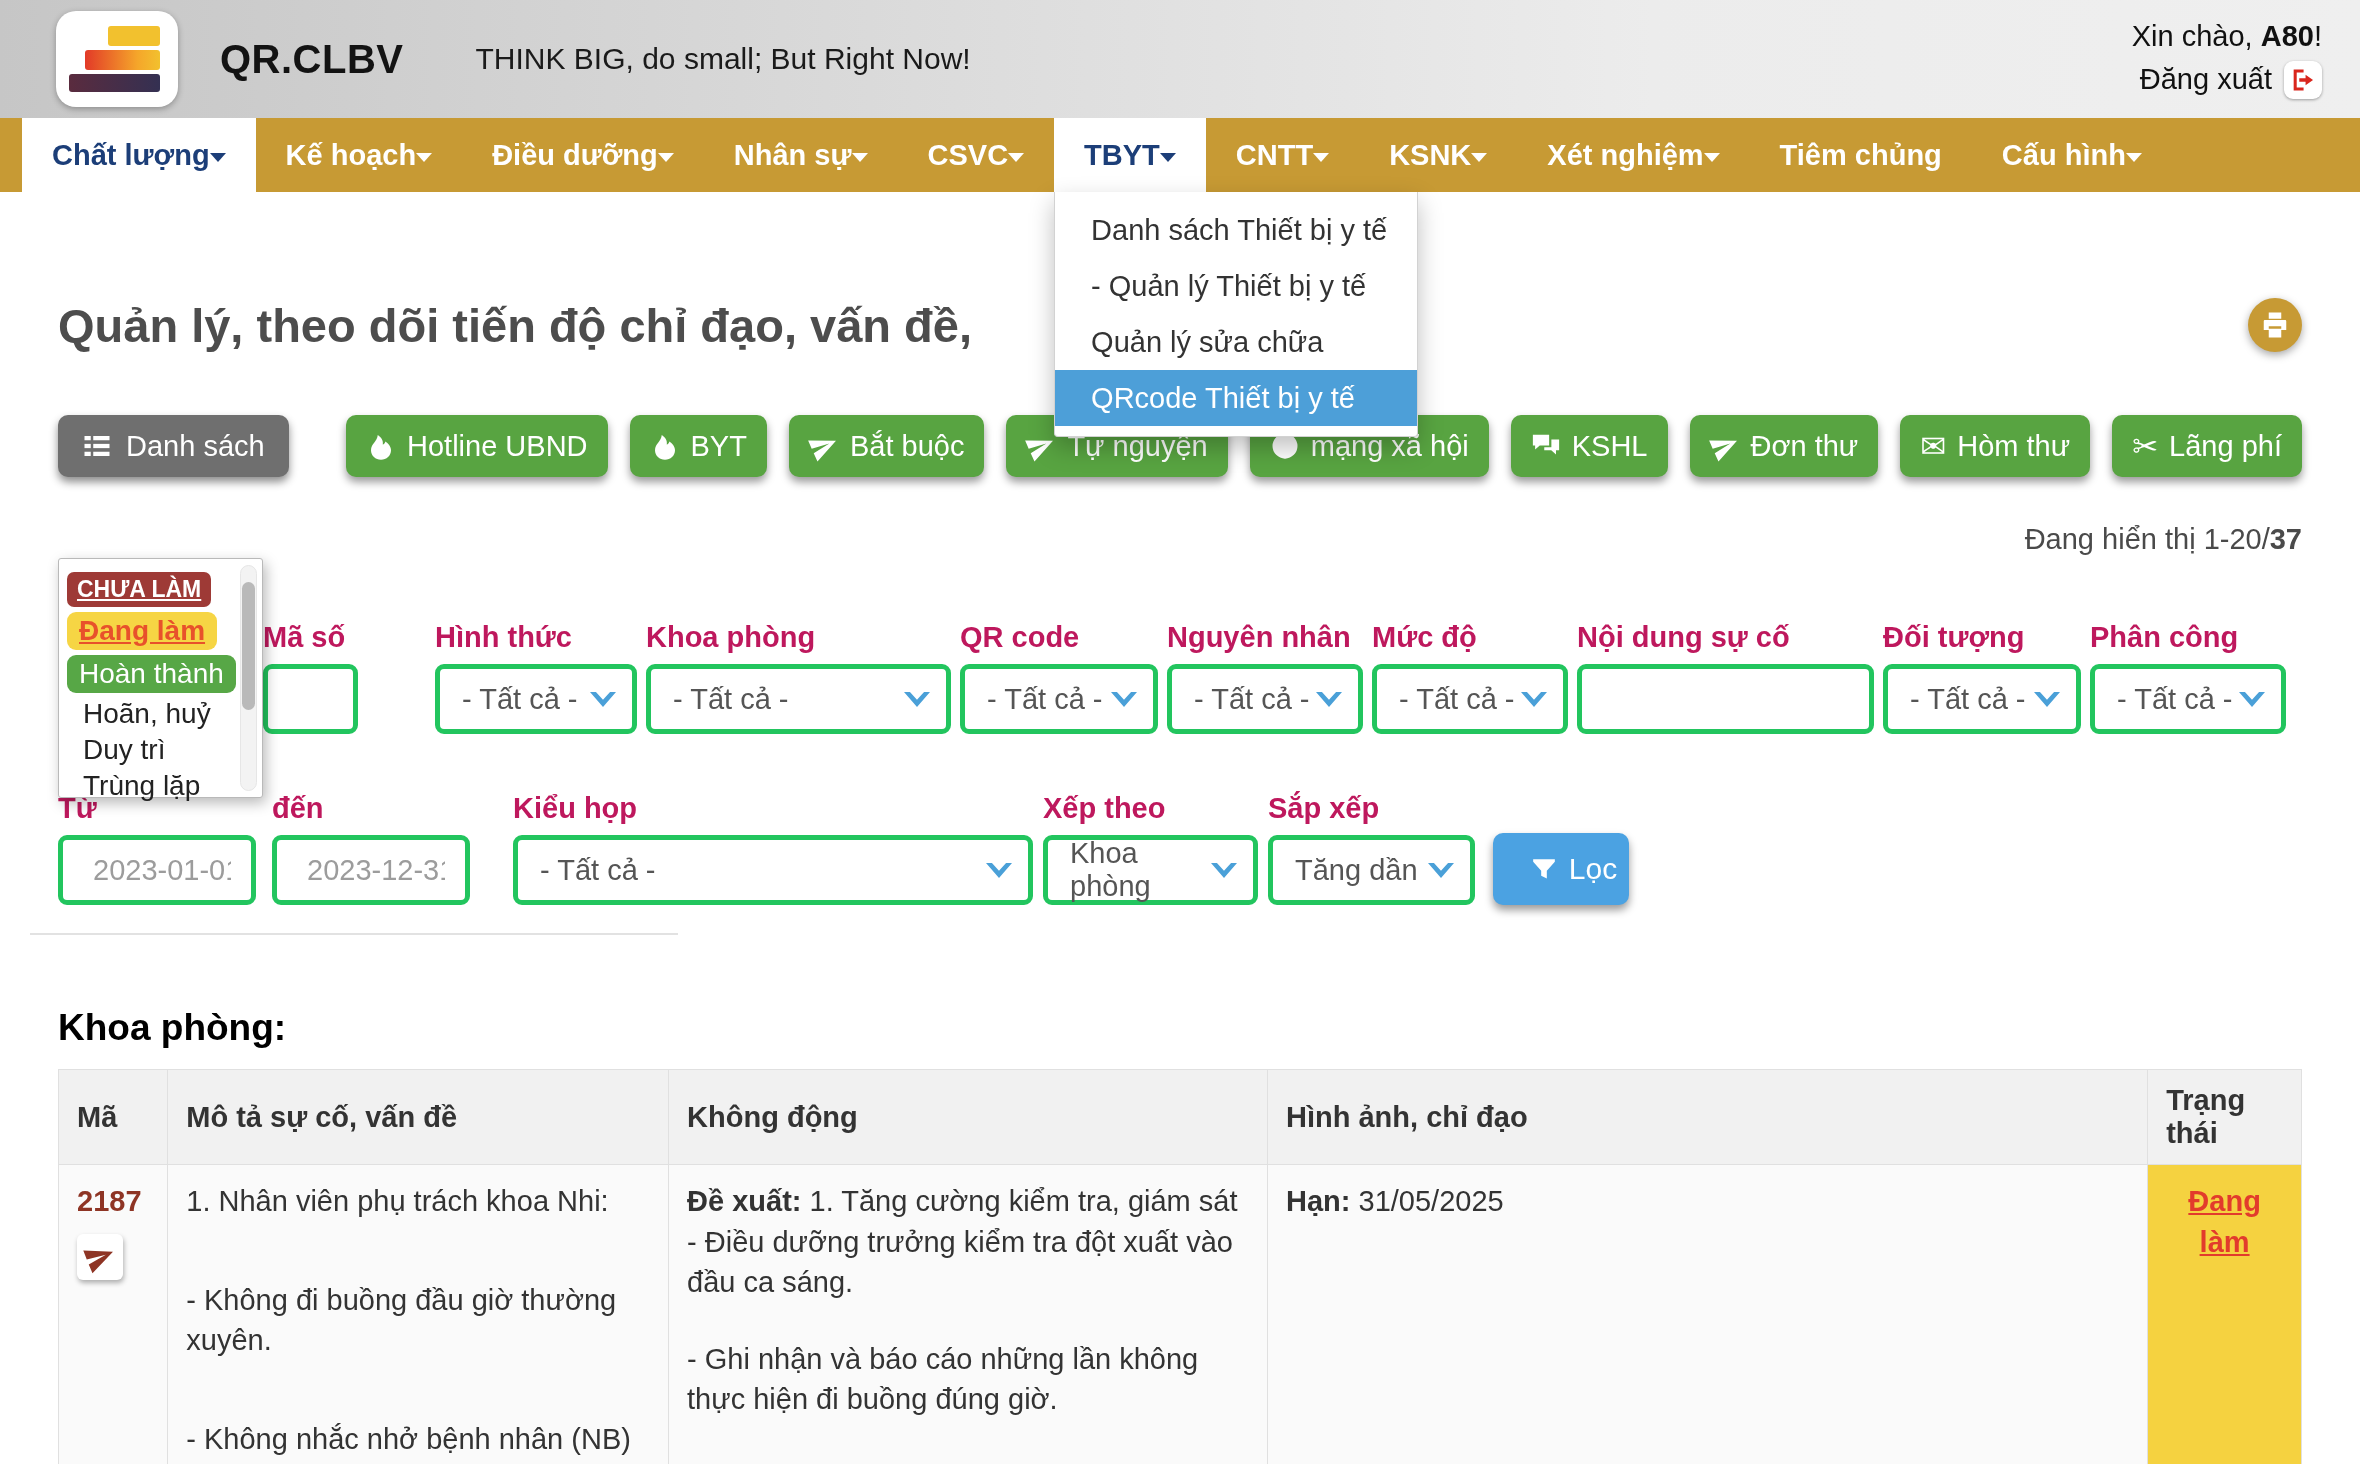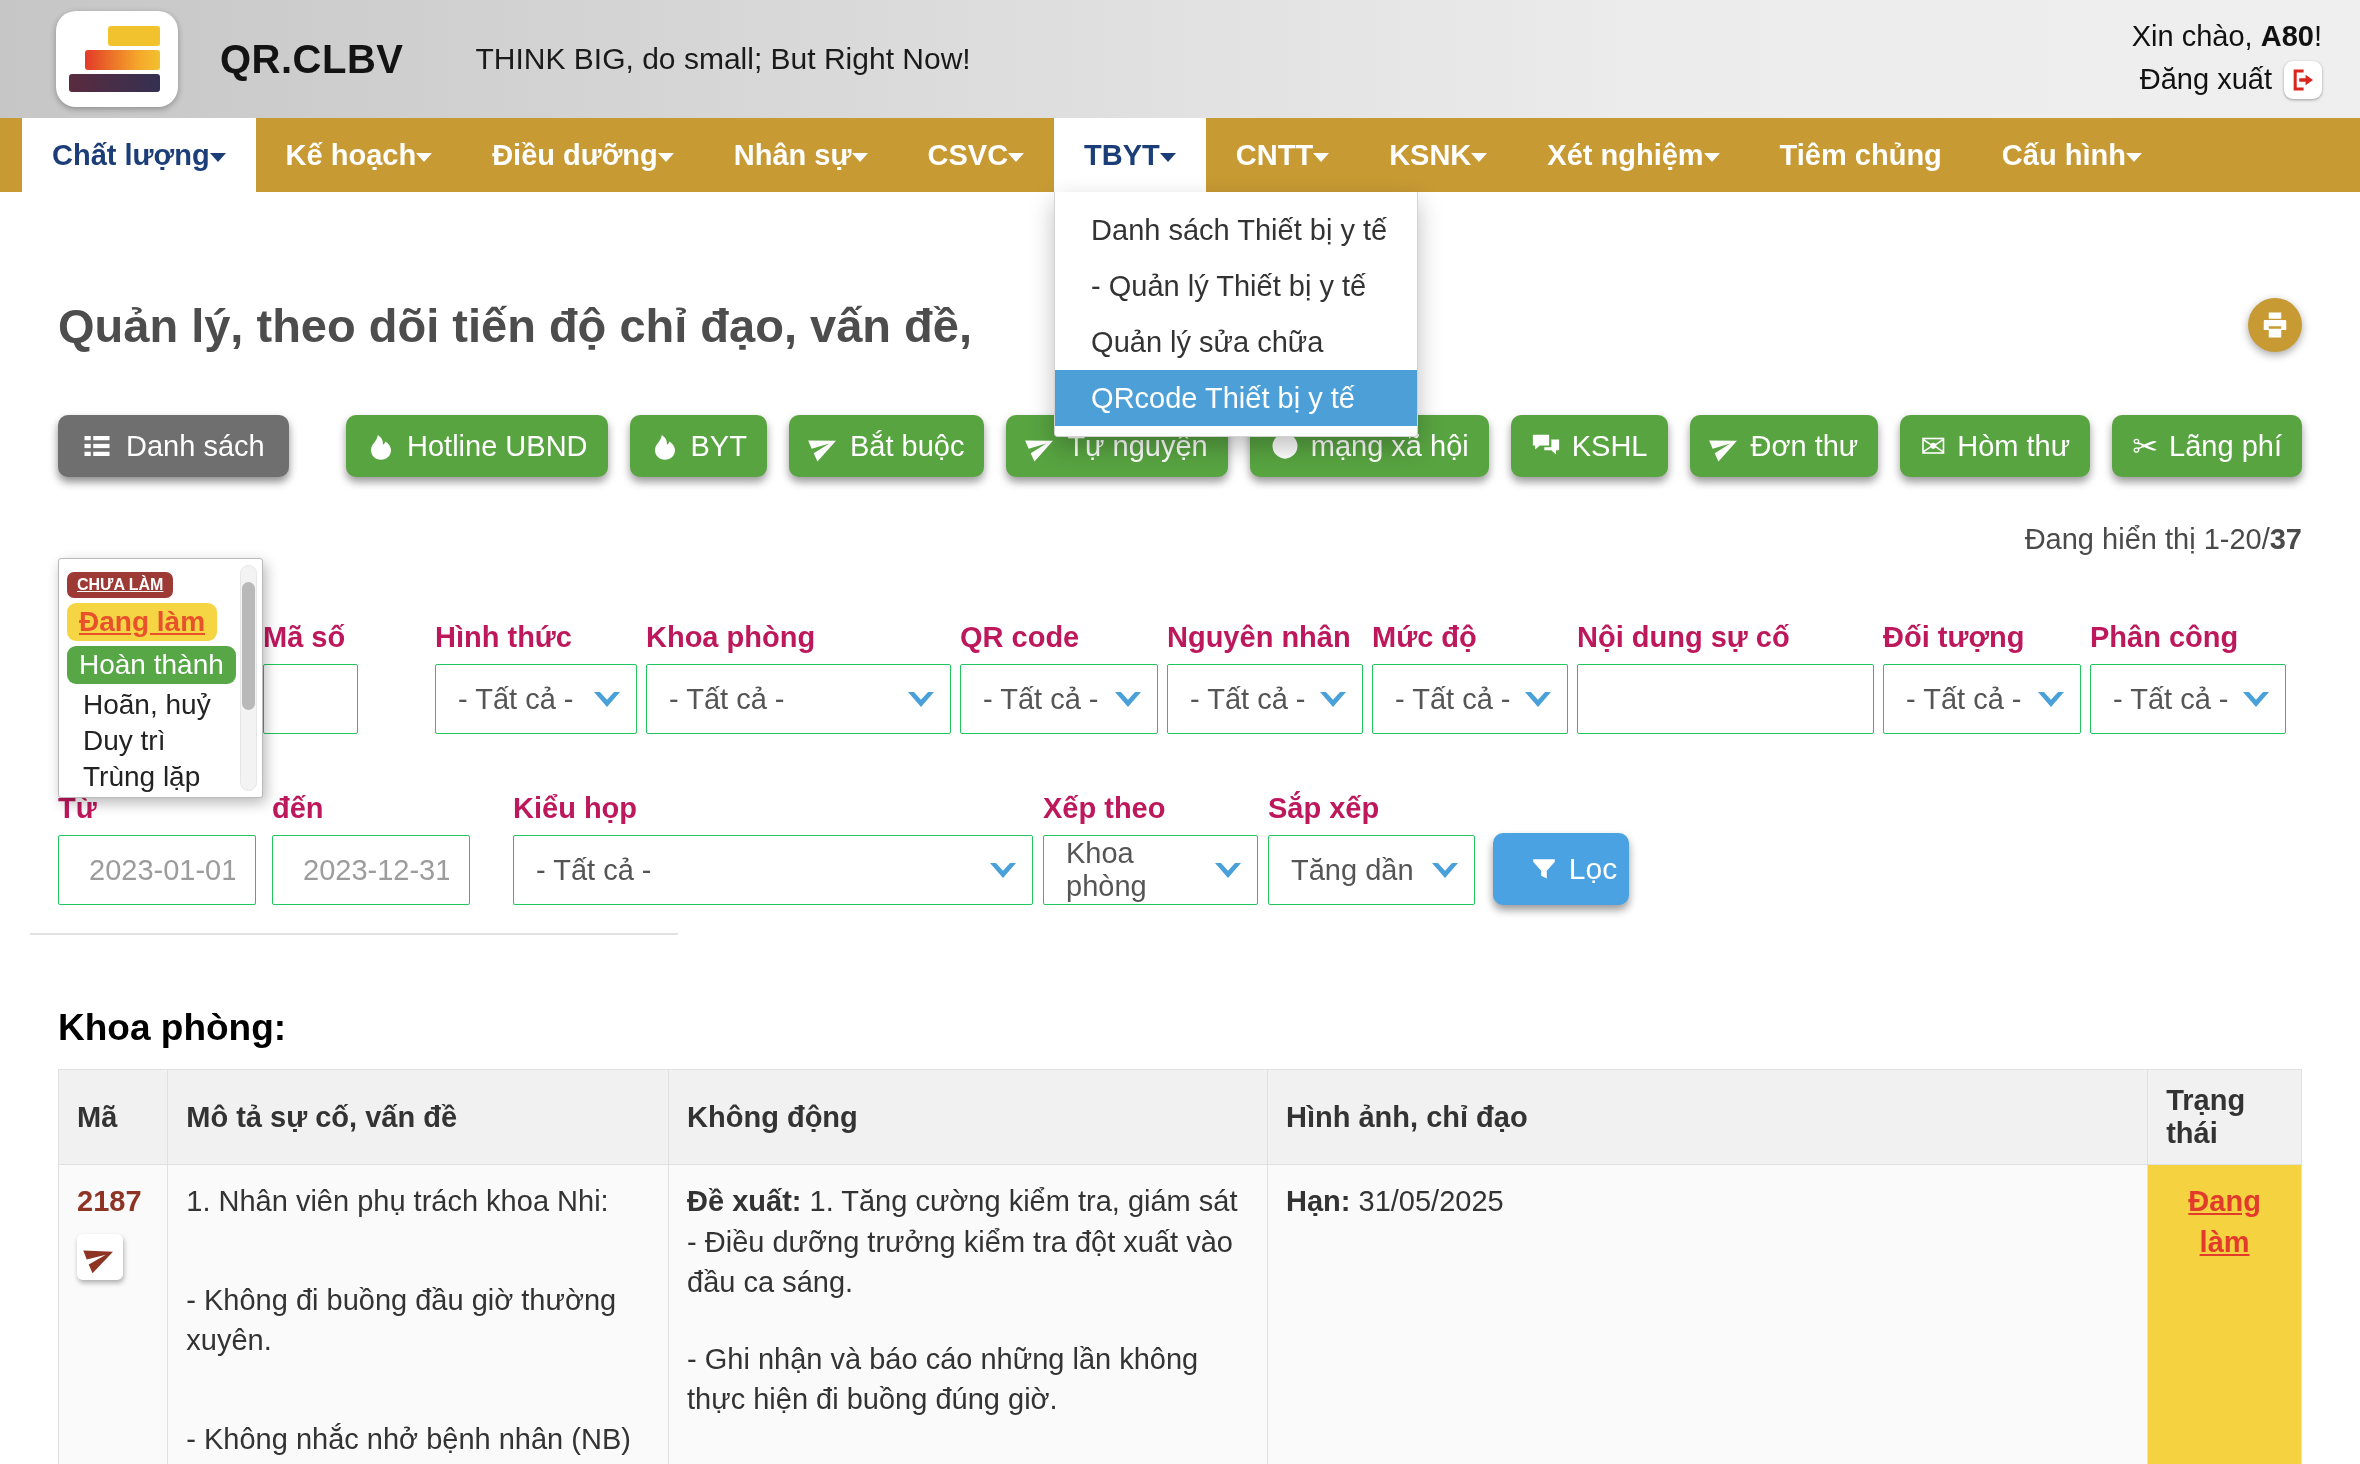--- a/index.html
+++ b/index.html
@@ -60,21 +60,21 @@
   .tilt svg{transform:rotate(-24deg);}
 
   .showing{margin-top:46px;text-align:right;font-size:29px;color:#4a4a4a;}
 
   
   .filters{position:relative;margin-top:2px;}
   .frow{display:flex;}
   .frow1{padding-top:63px;gap:9px;}
   .field{display:flex;flex-direction:column;flex:none;}
   .flabel{font-size:29px;font-weight:bold;color:#be185d;margin-bottom:10px;white-space:nowrap;}
-  .control{height:70px;border:1px solid #22c55e;border-radius:2px;background:#fff;box-sizing:border-box;
+  .control{height:70px;border:5px solid #22c55e;border-radius:9px;background:#fff;box-sizing:border-box;
     font-size:29px;color:#555;}
   div.control.select{display:flex;align-items:center;justify-content:space-between;padding:0 16px 0 22px;cursor:pointer;}
   input.control{padding:0 20px;color:#444;font-family:inherit;width:100%;}
   input.control.date{color:#9c9c9c;padding-left:30px;}
   .chev svg{width:26px;height:17px;fill:#4aa0d8;display:block;}
   .w95{width:95px;} .w196{width:196px;} .w198{width:198px;} .w202{width:202px;}
   .w207{width:207px;} .w215{width:215px;} .w297{width:297px;} .w305{width:305px;}
   .w520{width:520px;} .w159{width:159px;}
   .maso{margin-left:205px;margin-right:68px;}
   .frow2{margin-top:58px;}
@@ -83,21 +83,21 @@
     border-radius:10px;color:#fff;font-size:30px;display:flex;align-items:center;justify-content:center;
     gap:12px;box-shadow:0 5px 9px rgba(0,0,0,.4);cursor:pointer;font-family:inherit;padding-left:32px;}
   .loc-btn svg{width:26px;height:26px;fill:#fff;}
   .filters-underline{width:648px;margin-left:-28px;border-bottom:2px solid #e2e2e2;margin-top:28px;}
 
   
   .status-panel{position:absolute;left:0;top:0;width:205px;height:240px;background:#fff;
     border:1px solid #b9b9b9;border-radius:3px;box-shadow:3px 5px 14px rgba(0,0,0,.28);z-index:45;
     padding:13px 34px 8px 8px;box-sizing:border-box;}
   .opt{display:block;width:max-content;cursor:pointer;}
-  .opt-notdone{background:#9e3a36;color:#fff;font-weight:bold;font-size:16px;text-decoration:underline;
+  .opt-notdone{background:#9e3a36;color:#fff;font-weight:bold;font-size:23px;text-decoration:underline;
     padding:4px 10px;border-radius:7px;margin-bottom:5px;}
   .opt-doing{background:#f6d544;color:#e8512b;font-weight:bold;font-size:28px;text-decoration:underline;
     padding:3px 12px;border-radius:9px;margin-bottom:5px;}
   .opt-done{background:#57a746;color:#fff;font-size:28px;padding:3px 12px;border-radius:9px;margin-bottom:3px;}
   .opt-plain{font-size:28px;color:#222;padding:2px 0 2px 16px;}
   .sp-scroll{position:absolute;top:6px;right:5px;bottom:6px;width:17px;background:#f3f3f3;
     border:1px solid #e6e6e6;border-radius:9px;box-sizing:border-box;}
   .sp-thumb{position:absolute;top:16px;left:1px;width:13px;height:128px;background:#b9b9b9;border-radius:7px;}
 
   

